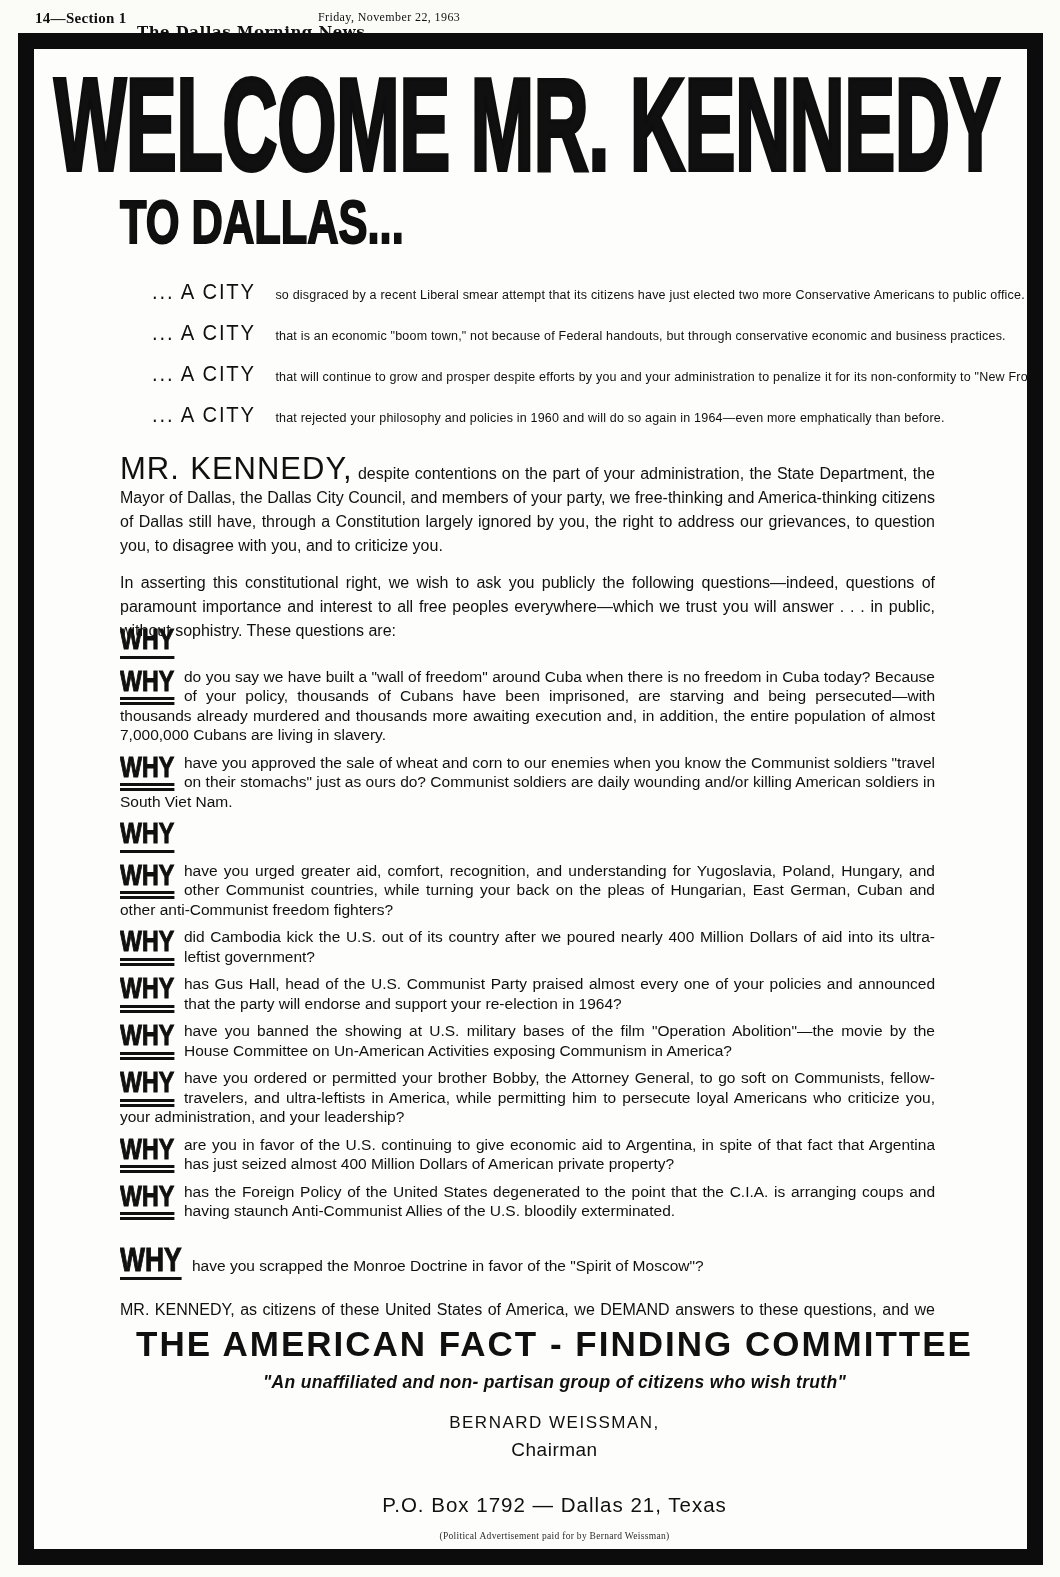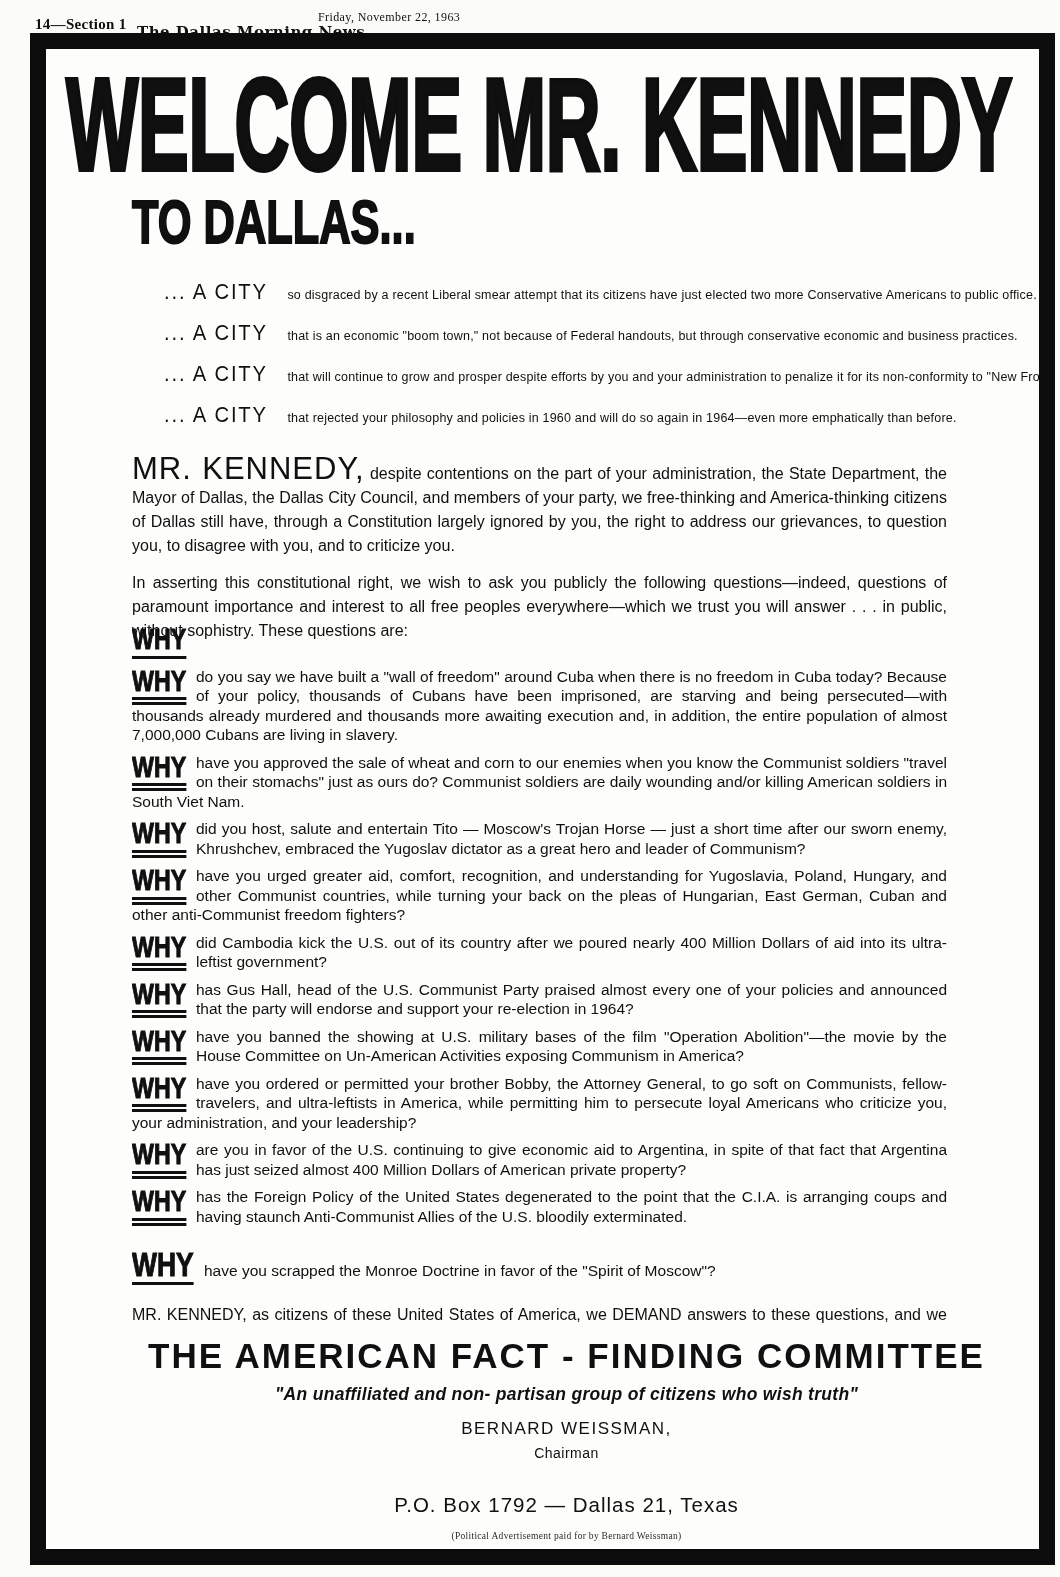--- a/index.html
+++ b/index.html
@@ -8,35 +8,35 @@
     position:relative;
     background:#fbfbf8;
     color:#101010;
     font-family:"Liberation Sans", sans-serif;
     overflow:hidden;
   }
 
   
   .masthead { position:absolute; top:8px; left:0; width:100%; height:25px; }
   .m-section {
-    position:absolute; left:35px; top:8px;
+    position:absolute; left:35px; top:2px;
     font-family:"Liberation Serif", serif; font-weight:bold; font-size:15px; letter-spacing:.3px;
   }
   .m-paper {
     position:absolute; left:137px; top:15px;
     font-family:"DejaVu Serif", serif; font-weight:bold; font-size:15px; letter-spacing:.5px;
   }
   .m-date {
     position:absolute; left:318px; top:2px;
     font-family:"Liberation Serif", serif; font-size:12px; letter-spacing:.4px;
   }
 
   
   .frame {
-    position:absolute; left:30px; top:33px;
+    position:absolute; left:18px; top:33px;
     width:1025px; height:1532px;
     border:16px solid #0c0c0c;
     background:#fdfdfb;
   }
   .content { position:relative; width:100%; height:100%; overflow:hidden; }
 
   
   .headline {
     margin:20px 0 0 20px;
     font-size:132px; font-weight:bold; line-height:.85;
@@ -93,22 +93,22 @@
 
   .demand { margin-top:18px; font-size:16px; line-height:23px; text-align:justify; }
 
   
   .footer { position:absolute; left:0; right:0; bottom:8px; text-align:center;padding-left:48px; }
   .committee-name {
     font-size:35px; font-weight:bold; letter-spacing:2px; line-height:1;
     white-space:nowrap;
   }
   .tagline { margin-top:11px; font-size:17.5px; font-weight:bold; font-style:italic; letter-spacing:.3px; }
-  .chair-name { margin-top:14px; font-size:17px; letter-spacing:1.5px; }
-  .chair-title { margin-top:6px; font-size:14px; letter-spacing:.5px; }
+  .chair-name { margin-top:20px; font-size:17px; letter-spacing:1.5px; }
+  .chair-title { margin-top:6px; font-size:19px; letter-spacing:.5px; }
   .po-box { margin-top:32px; font-size:20.5px; letter-spacing:1px; }
   .disclaimer { margin-top:14px; font-size:9.5px; font-family:"Liberation Serif", serif; color:#2a2a2a; letter-spacing:.3px; }
 </style>
 </head>
 <body>
 
 <div class="masthead">
   <span class="m-section">14—Section 1</span>
   <span class="m-paper">The Dallas Morning News</span>
   <span class="m-date">Friday, November 22, 1963</span>
@@ -153,21 +153,20 @@
       <div class="q">
         <span class="why"><span class="why-inner">WHY</span></span>
         <span class="qtext">do you say we have built a "wall of freedom" around Cuba when there is no freedom in Cuba today? Because of your policy, thousands of Cubans have been imprisoned, are starving and being persecuted—with thousands already murdered and thousands more awaiting execution and, in addition, the entire population of almost 7,000,000 Cubans are living in slavery.</span>
       </div>
       <div class="q">
         <span class="why"><span class="why-inner">WHY</span></span>
         <span class="qtext">have you approved the sale of wheat and corn to our enemies when you know the Communist soldiers "travel on their stomachs" just as ours do? Communist soldiers are daily wounding and/or killing American soldiers in South Viet Nam.</span>
       </div>
       <div class="q">
         <span class="why"><span class="why-inner">WHY</span></span>
-        <span class="qtext">did you host, salute and entertain Tito — Moscow's Trojan Horse — just a short time after our sworn enemy, Khrushchev, embraced the Yugoslav dictator as a great hero and leader of Communism?</span>
       </div>
       <div class="q">
         <span class="why"><span class="why-inner">WHY</span></span>
         <span class="qtext">have you urged greater aid, comfort, recognition, and understanding for Yugoslavia, Poland, Hungary, and other Communist countries, while turning your back on the pleas of Hungarian, East German, Cuban and other anti-Communist freedom fighters?</span>
       </div>
       <div class="q">
         <span class="why"><span class="why-inner">WHY</span></span>
         <span class="qtext">did Cambodia kick the U.S. out of its country after we poured nearly 400 Million Dollars of aid into its ultra-leftist government?</span>
       </div>
       <div class="q">

